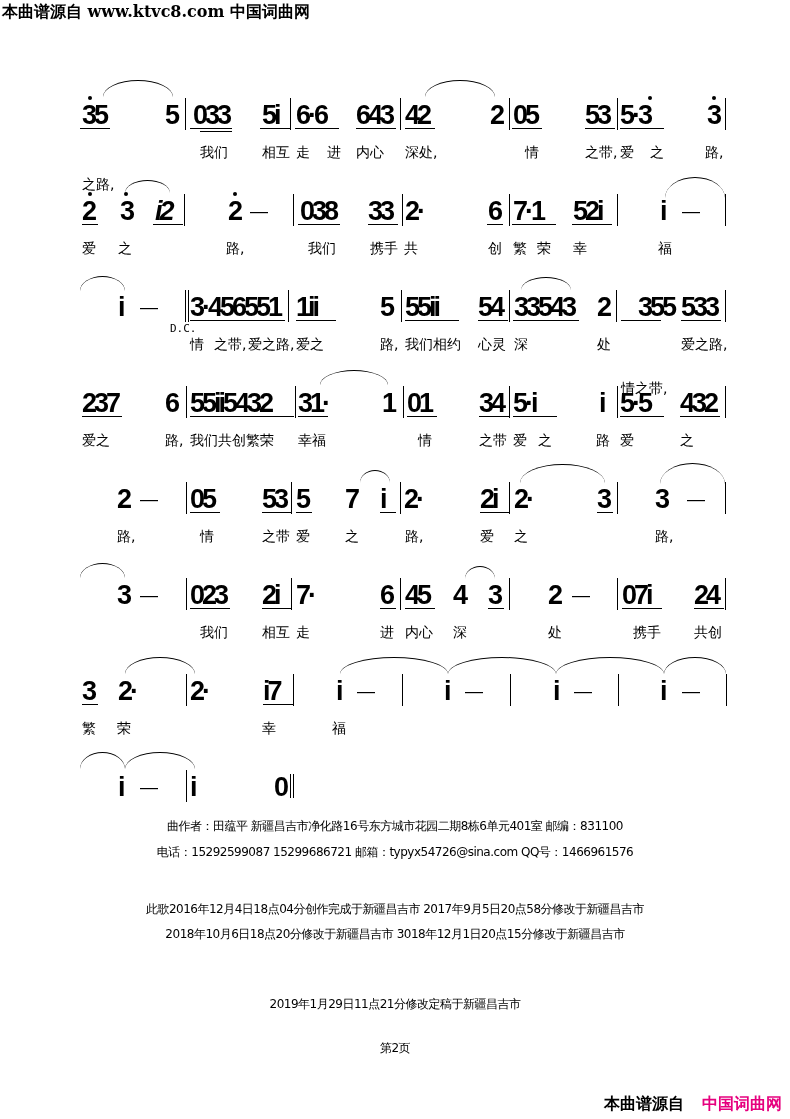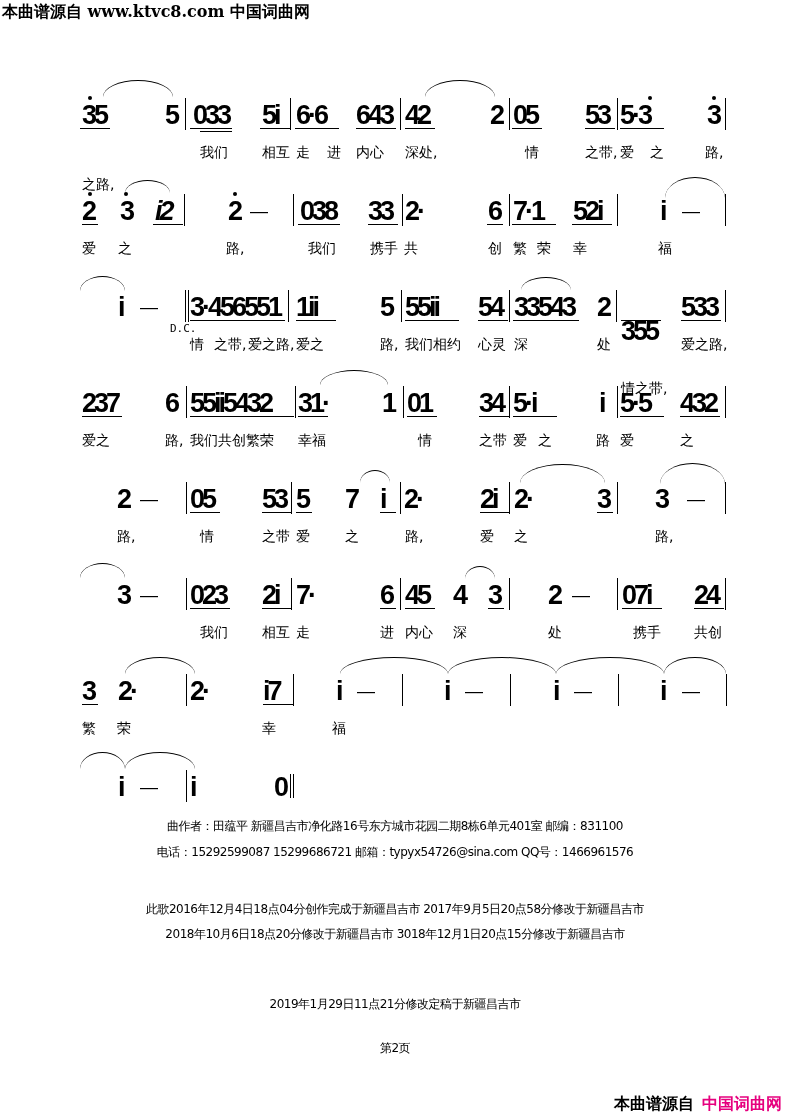--- a/index.html
+++ b/index.html
@@ -14,21 +14,21 @@
   .ul1 { position:absolute; height:1px; background:#000; }
   .slur { position:absolute; border-top:1px solid #000; border-radius:50% 50% 0 0 / 100% 100% 0 0; }
   .dot { position:absolute; width:4px; height:4px; border-radius:50%; background:#000; }
   .lyr { position:absolute; font-size:14px; line-height:16px; white-space:nowrap;
          font-family:"DejaVu Sans", sans-serif; }
   .dc { position:absolute; font-family:"DejaVu Sans Mono", monospace; font-size:11px; }
   .info { position:absolute; left:0; width:790px; text-align:center; font-size:12px;
           font-family:"DejaVu Sans", sans-serif; white-space:nowrap; letter-spacing:-0.5px; }
   .footer { position:absolute; right:8px; bottom:4px; font-size:16px; font-weight:bold;
             font-family:"DejaVu Sans", sans-serif; }
-  .footer .b { color:#e6007e; margin-left:8px; }
+  .footer .b { color:#e6007e; margin-left:18px; }
 </style>
 </head>
 <body>
 
 <div class="hdr">本曲谱源自 www.ktvc8.com 中国词曲网</div>
 
 <div id="score">
     <div class="tok" style="left: 82px; top: 100px;">35</div>
     <div class="tok" style="left: 165px; top: 100px;">5</div>
     <div class="tok" style="left: 193px; top: 100px;">033</div>
@@ -90,21 +90,21 @@
     <div class="lyr" style="left: 573px; top: 240px;">幸</div>
     <div class="lyr" style="left: 658px; top: 240px;">福</div>
     <div class="tok" style="left: 118px; top: 292px;">i</div>
     <div class="tok" style="left: 190px; top: 292px;">3·456551</div>
     <div class="tok" style="left: 296px; top: 292px;">1ii</div>
     <div class="tok" style="left: 380px; top: 292px;">5</div>
     <div class="tok" style="left: 405px; top: 292px;">55ii</div>
     <div class="tok" style="left: 478px; top: 292px;">54</div>
     <div class="tok" style="left: 514px; top: 292px;">33543</div>
     <div class="tok" style="left: 597px; top: 292px;">2</div>
-    <div class="tok" style="left: 621px; top: 292px; margin-top: 24px;">355</div>
+    <div class="tok" style="left: 638px; top: 292px;">355</div>
     <div class="tok" style="left: 681px; top: 292px;">533</div>
     <div class="tok" style="left: 140px; top: 292px; font-weight: normal; font-size: 18px;">—</div>
     <div class="bar" style="left: 288px; top: 290px; height: 32px;"></div>
     <div class="bar" style="left: 401px; top: 290px; height: 32px;"></div>
     <div class="bar" style="left: 509px; top: 290px; height: 32px;"></div>
     <div class="bar" style="left: 616px; top: 290px; height: 32px;"></div>
     <div class="bar" style="left: 725px; top: 290px; height: 32px;"></div>
     <div class="dbar" style="left: 185px; top: 290px; height: 32px;"></div>
     <div class="dc" style="left: 170px; top: 322px;">D.C.</div>
     <div class="lyr" style="left: 190px; top: 336px;">情</div>

